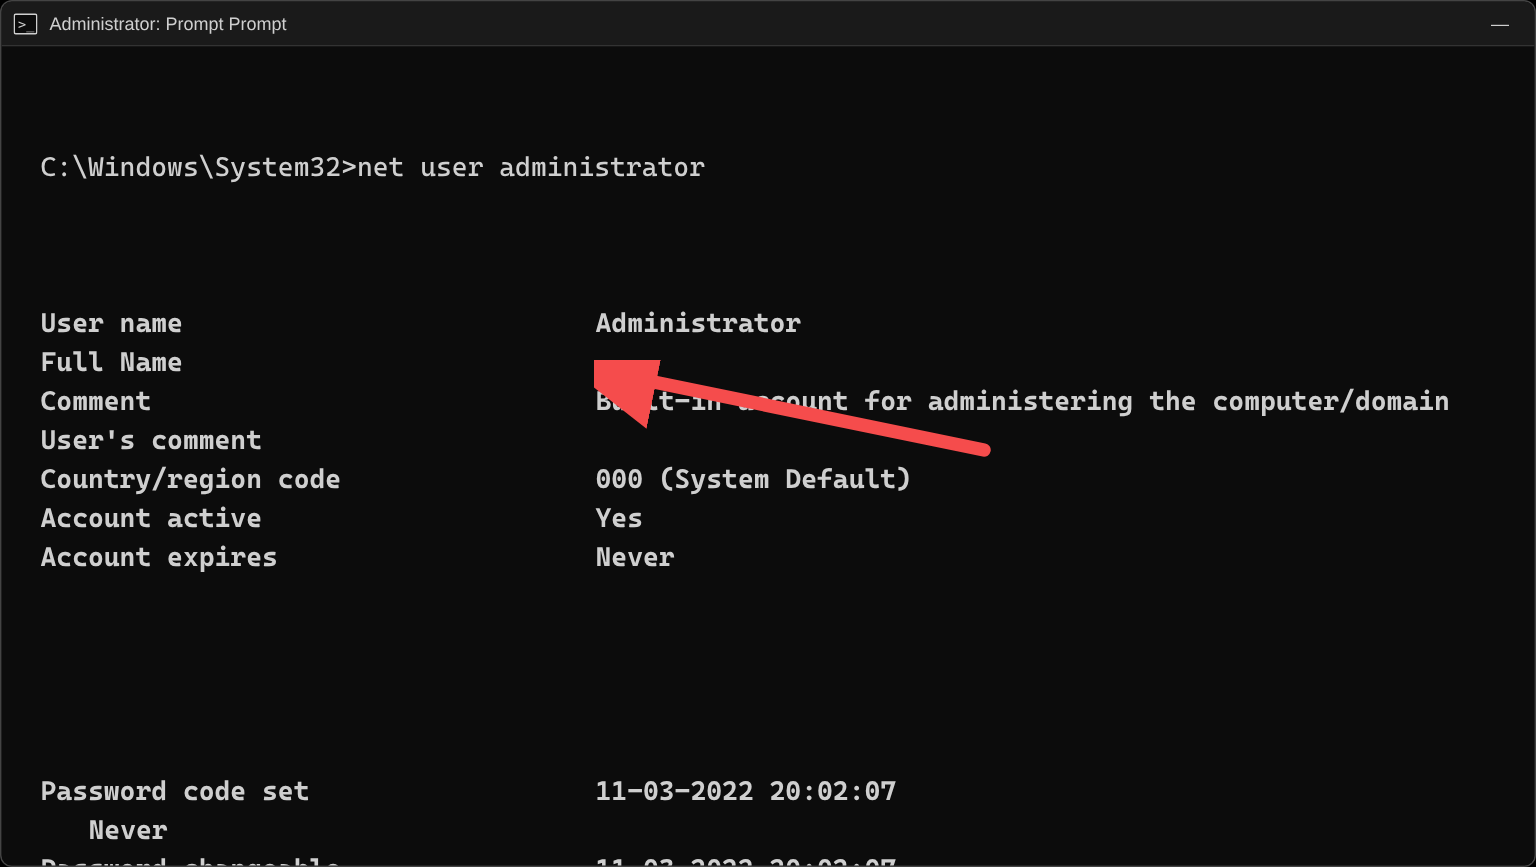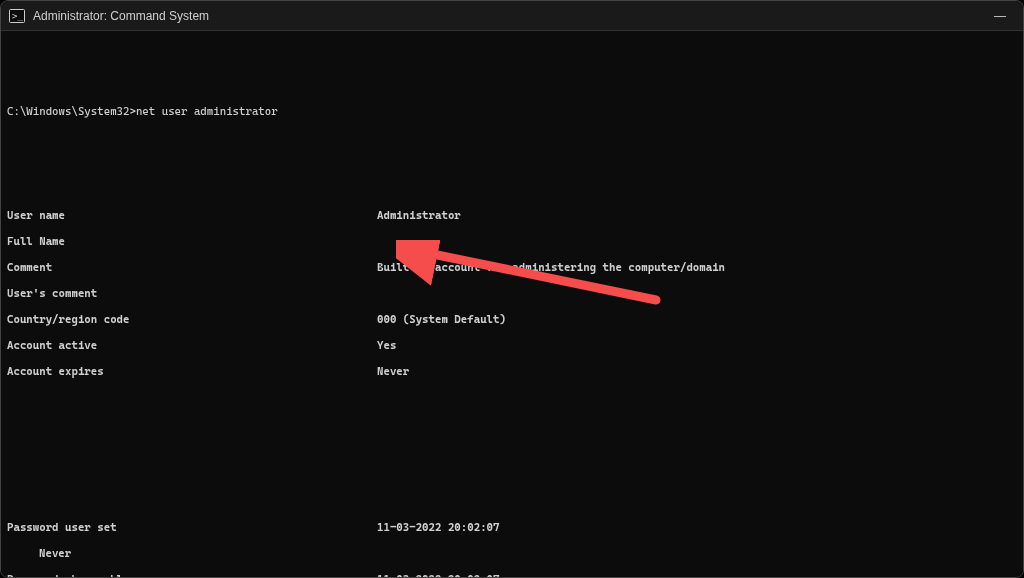--- a/index.html
+++ b/index.html
@@ -4,51 +4,51 @@
   <style>
     * { margin:0; padding:0; box-sizing:border-box; }
     html,body { width:1024px; height:578px; overflow:hidden; background:#000; font-family:Consolas,"Cascadia Mono",monospace; }
     .window { width:1024px; height:578px; background:#0c0c0c; border:1px solid #444; border-radius:8px; overflow:hidden; position:relative; }
     .titlebar { height:30px; background:#1a1a1a; display:flex; align-items:center; padding:0 8px; color:#cfcfcf; font-family:"Segoe UI",sans-serif; font-size:12px; border-bottom:1px solid #333; position:relative; }
     .titlebar .icon { width:16px; height:16px; margin-right:8px; display:flex; align-items:center; justify-content:center; }
     .titlebar .icon svg { display:block; }
     .titlebar .title { flex:0 0 auto; }
     .titlebar .spacer { flex:1 1 auto; }
     .titlebar .btn { width:46px; height:30px; display:flex; align-items:center; justify-content:center; color:#cfcfcf; margin-right:-8px; }
-    .term { position:absolute; left:0; right:0; bottom:0; top:30px; background:#0c0c0c; color:#cfcfcf; font-size:11px; line-height:26px; padding:16px 0 0 6px; white-space:pre; letter-spacing:0; }
+    .term { position:absolute; left:0; right:0; bottom:0; top:30px; background:#0c0c0c; color:#cfcfcf; font-size:18px; line-height:26px; padding:16px 0 0 26px; white-space:pre; letter-spacing:0; }
     .prompt-line span { white-space:pre; }
     .row { display:flex;font-weight:bold; }
     .label { width:338px; white-space:pre; }
     .value { white-space:pre;margin-left:32px; }
     .blank { height:26px; }
     .arrow { position:absolute; left:395px; top:209px; width:270px; height:70px; pointer-events:none; }
   </style>
 </head>
 <body>
 
 <div class="window">
 
   <div class="titlebar">
     <span class="icon">
       <svg width="16" height="16" viewBox="0 0 16 16">
         <rect x="0.5" y="1.5" width="15" height="13" rx="1" fill="#0c0c0c" stroke="#cfcfcf" stroke-width="1"></rect>
         <text x="3" y="11" font-size="9" font-family="Consolas,monospace" fill="#cfcfcf">&gt;_</text>
       </svg>
     </span>
-    <span class="title">Administrator: Command System</span>
+    <span class="title">Administrator: Prompt Prompt</span>
     <span class="spacer"></span>
     <span class="btn">—</span>
   </div>
 
   <div class="term">
     <div class="prompt-line"><span>C:\Windows\System32&gt;</span><span>net user administrator</span></div>
 
     <div id="block1"><div class="row"><span class="label">User name</span><span class="value">Administrator</span></div><div class="row"><span class="label">Full Name</span><span class="value"></span></div><div class="row"><span class="label">Comment</span><span class="value">Built-in account for administering the computer/domain</span></div><div class="row"><span class="label">User's comment</span><span class="value"></span></div><div class="row"><span class="label">Country/region code</span><span class="value">000 (System Default)</span></div><div class="row"><span class="label">Account active</span><span class="value">Yes</span></div><div class="row"><span class="label">Account expires</span><span class="value">Never</span></div></div>
     <div class="blank"></div>
-    <div id="block2"><div class="row"><span class="label">Password user set</span><span class="value">11-03-2022 20:02:07</span></div><div class="row"><span class="value">Never</span></div><div class="row"><span class="label">Password changeable</span><span class="value">11-03-2022 20:02:07</span></div></div>
+    <div id="block2"><div class="row"><span class="label">Password code set</span><span class="value">11-03-2022 20:02:07</span></div><div class="row"><span class="value">Never</span></div><div class="row"><span class="label">Password changeable</span><span class="value">11-03-2022 20:02:07</span></div></div>
     
     
 
     <svg class="arrow" viewBox="0 0 270 70">
       <defs>
         <marker id="ah" markerWidth="7" markerHeight="7" refX="2.2" refY="3.5" orient="auto">
           <polygon points="0,0 7,3.5 0,7" fill="#f54c4c"></polygon>
         </marker>
       </defs>
       <line x1="260" y1="60" x2="22" y2="11" stroke="#f54c4c" stroke-width="9" stroke-linecap="round" marker-end="url(#ah)"></line>

